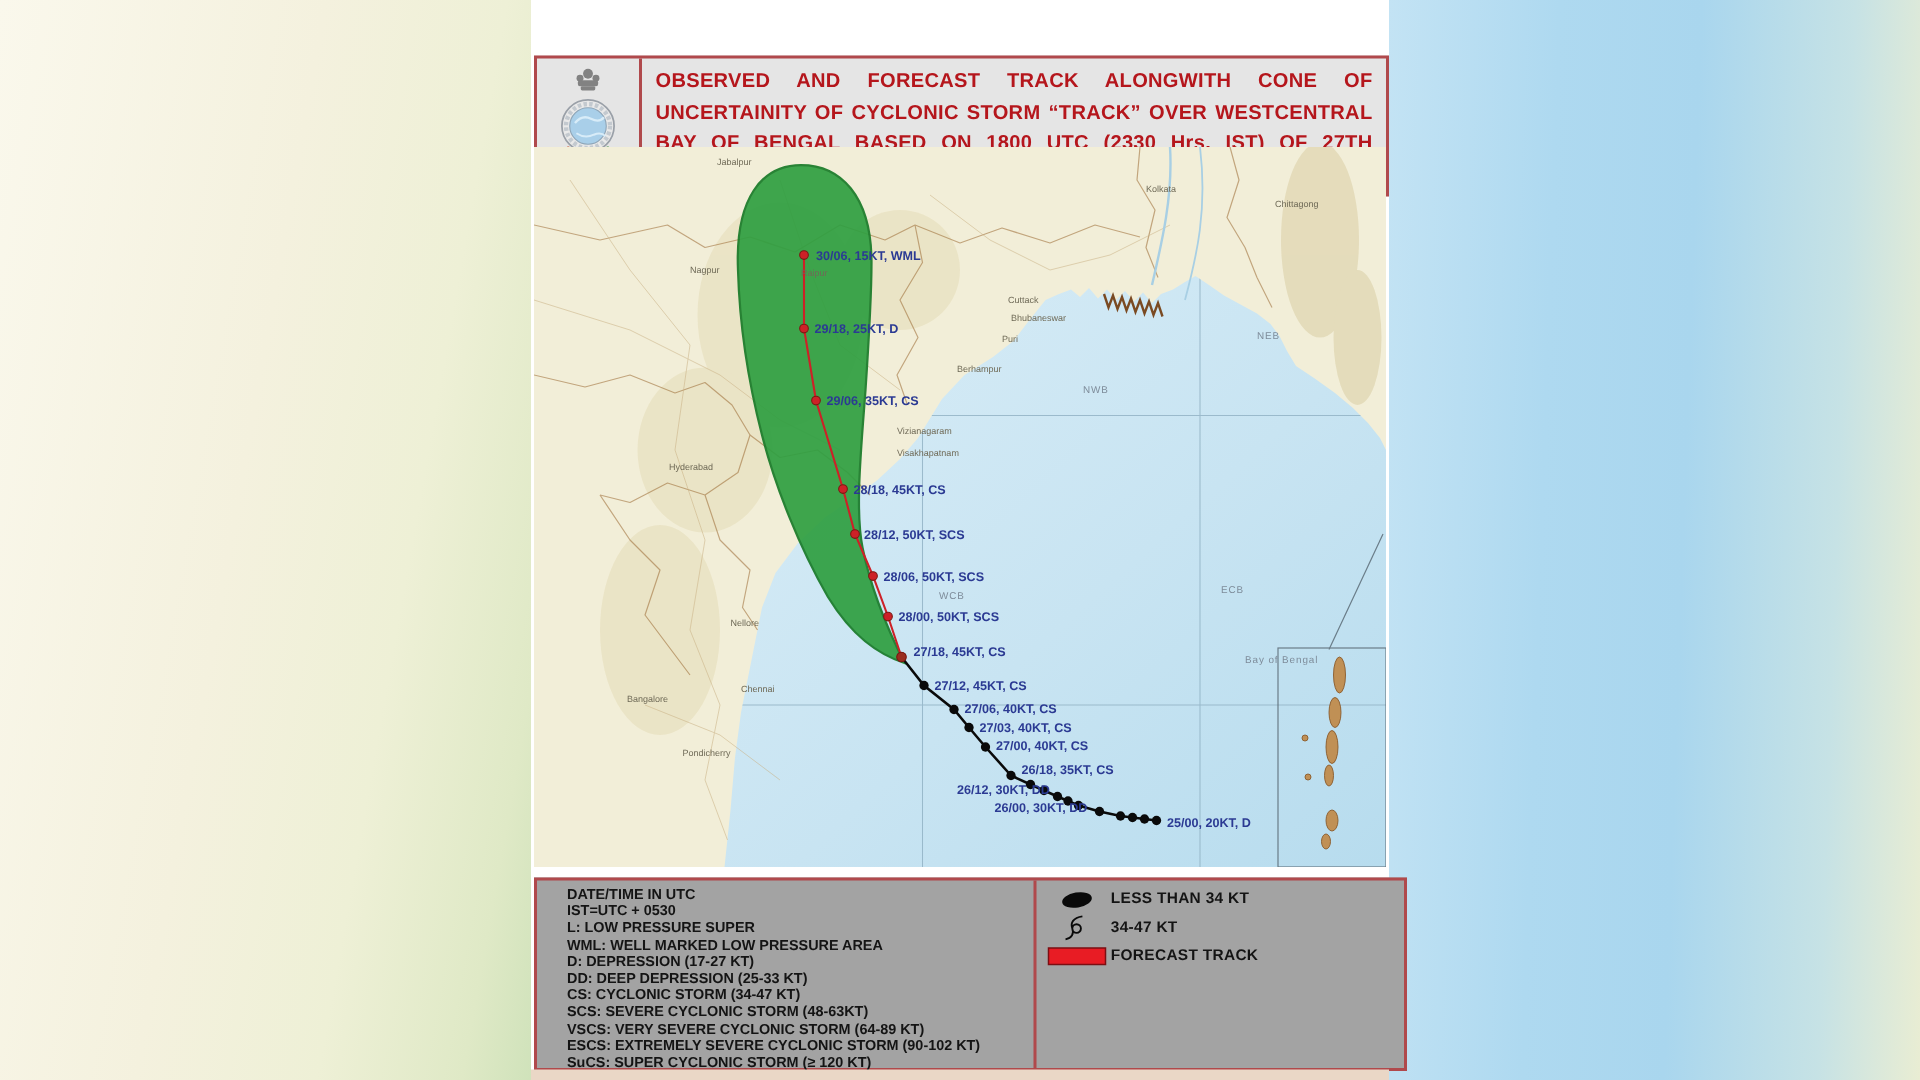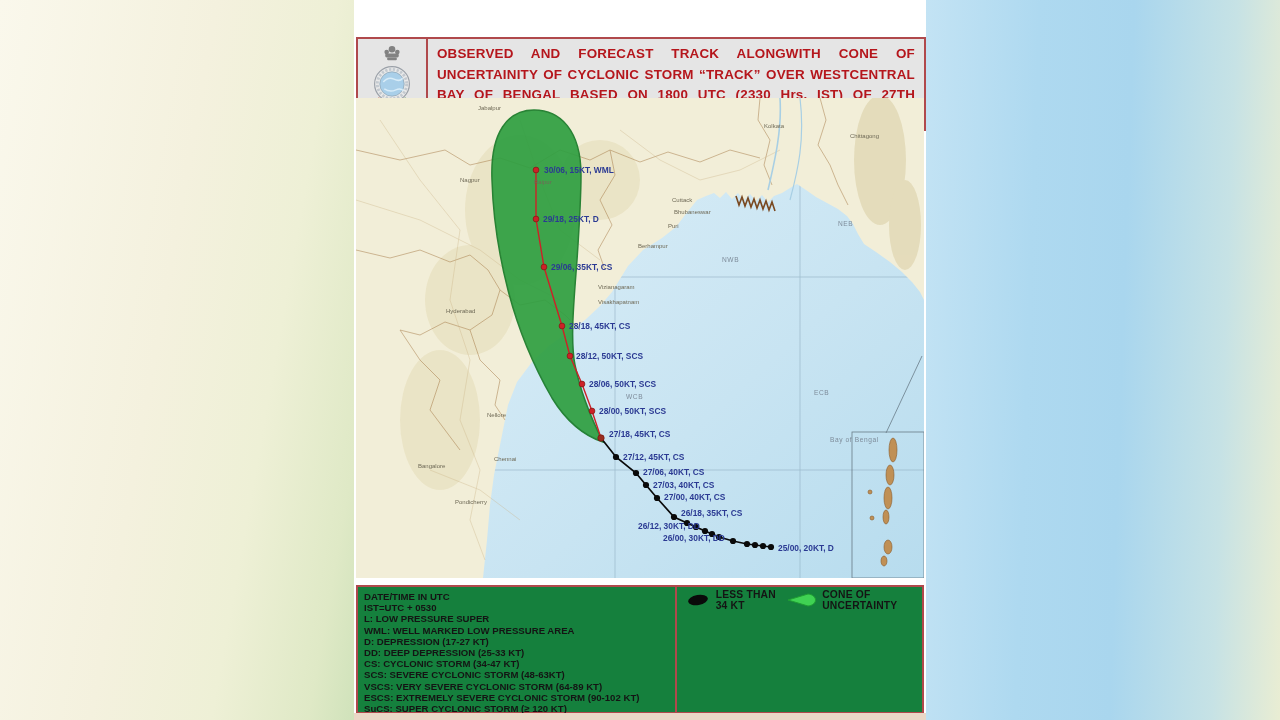--- a/index.html
+++ b/index.html
@@ -15,24 +15,24 @@
   #header{position:absolute;left:2px;top:3px;width:566px;height:90px;
     border:2px solid #b0494c;display:flex;background:#e5e5e5;margin-top:34px;}
   #logo-cell{width:68px;border-right:2px solid #b0494c;display:flex;align-items:center;justify-content:center;}
   #title-cell{flex:1;padding:5px 9px 4px 9px;}
   .tline{color:#b5161c;font-weight:bold;font-size:13.4px;line-height:20.5px;
     text-align:justify;text-align-last:justify;letter-spacing:.2px;}
   .tline.last{text-align-last:left;}
   #map-wrap{position:absolute;left:2px;top:98px;width:568px;height:480px;}
   
   #legend{position:absolute;left:2px;top:585px;width:564px;height:125px;
-    border:2px solid #b0494c;display:flex;background:#15803d;}
+    border:2px solid #b0494c;display:flex;background:#a3a3a3;padding-left:14px;}
   #legend-left{width:54%;border-right:2px solid #b0494c;padding:4px 6px;}
   #legend-left div{font-size:9.6px;font-weight:bold;color:#141414;line-height:11.2px;white-space:nowrap;}
-  #legend-right{flex:1;padding:3px 4px;display:flex;flex-direction:row;justify-content:flex-start;}
+  #legend-right{flex:1;padding:3px 4px;display:flex;flex-direction:column;justify-content:flex-start;}
   .lrow{display:flex;align-items:center;height:19px;}
   .lsym{width:46px;display:flex;justify-content:center;align-items:center;}
   .llab{font-size:10.3px;font-weight:bold;color:#141414;letter-spacing:.2px;}
   #bottom-strip{position:absolute;left:0;top:713px;width:572px;height:7px;background:#ead7c6;}
   
   .tlabel{font:bold 8.4px "Liberation Sans",sans-serif;fill:#2b3a93;}
   .city{font:6px "Liberation Sans",sans-serif;fill:#6f6a57;}
   .sealab{font:6.6px "Liberation Sans",sans-serif;fill:#7e8c9a;letter-spacing:.6px;}
 </style>
 </head>
@@ -243,24 +243,32 @@
         <div class="lrow">
           <span class="lsym">
             <svg width="30" height="14" viewBox="0 0 30 14">
                 <ellipse cx="15" cy="7" rx="10" ry="5" transform="rotate(-10 15 7)" fill="#0a0a0a"></ellipse>
               </svg>
           </span>
           <span class="llab">LESS  THAN 34  KT</span>
         </div>
         <div class="lrow">
           <span class="lsym">
-            <svg width="36" height="16" viewBox="0 0 36 16">
-                <path d="M2,8 L22,2 C32,3 32,13 22,14 Z" fill="#3fd253" stroke="#1f9e33" stroke-width="1"></path>
+            <svg width="18" height="18" viewBox="0 0 20 20">
+                <path d="M14,1 C7,2 5,6 6.5,10 C8,14 6,17 1.5,18 M6.5,10 a3.2,3.2 0 1 0 6.4,0 a3.2,3.2 0 1 0 -6.4,0" fill="none" stroke="#0a0a0a" stroke-width="1.4"></path>
               </svg>
           </span>
-          <span class="llab">CONE  OF  UNCERTAINTY</span>
+          <span class="llab">34-47  KT</span>
+        </div>
+        <div class="lrow">
+          <span class="lsym">
+            <svg width="40" height="13" viewBox="0 0 40 13">
+                <rect x="1" y="1" width="38" height="11" fill="#e81c24" stroke="#7c0e12" stroke-width="1"></rect>
+              </svg>
+          </span>
+          <span class="llab">FORECAST  TRACK</span>
         </div>
       </div>
     </div>
 
     <div id="bottom-strip"></div>
   </div>
 </div>
 
 </body></html>

